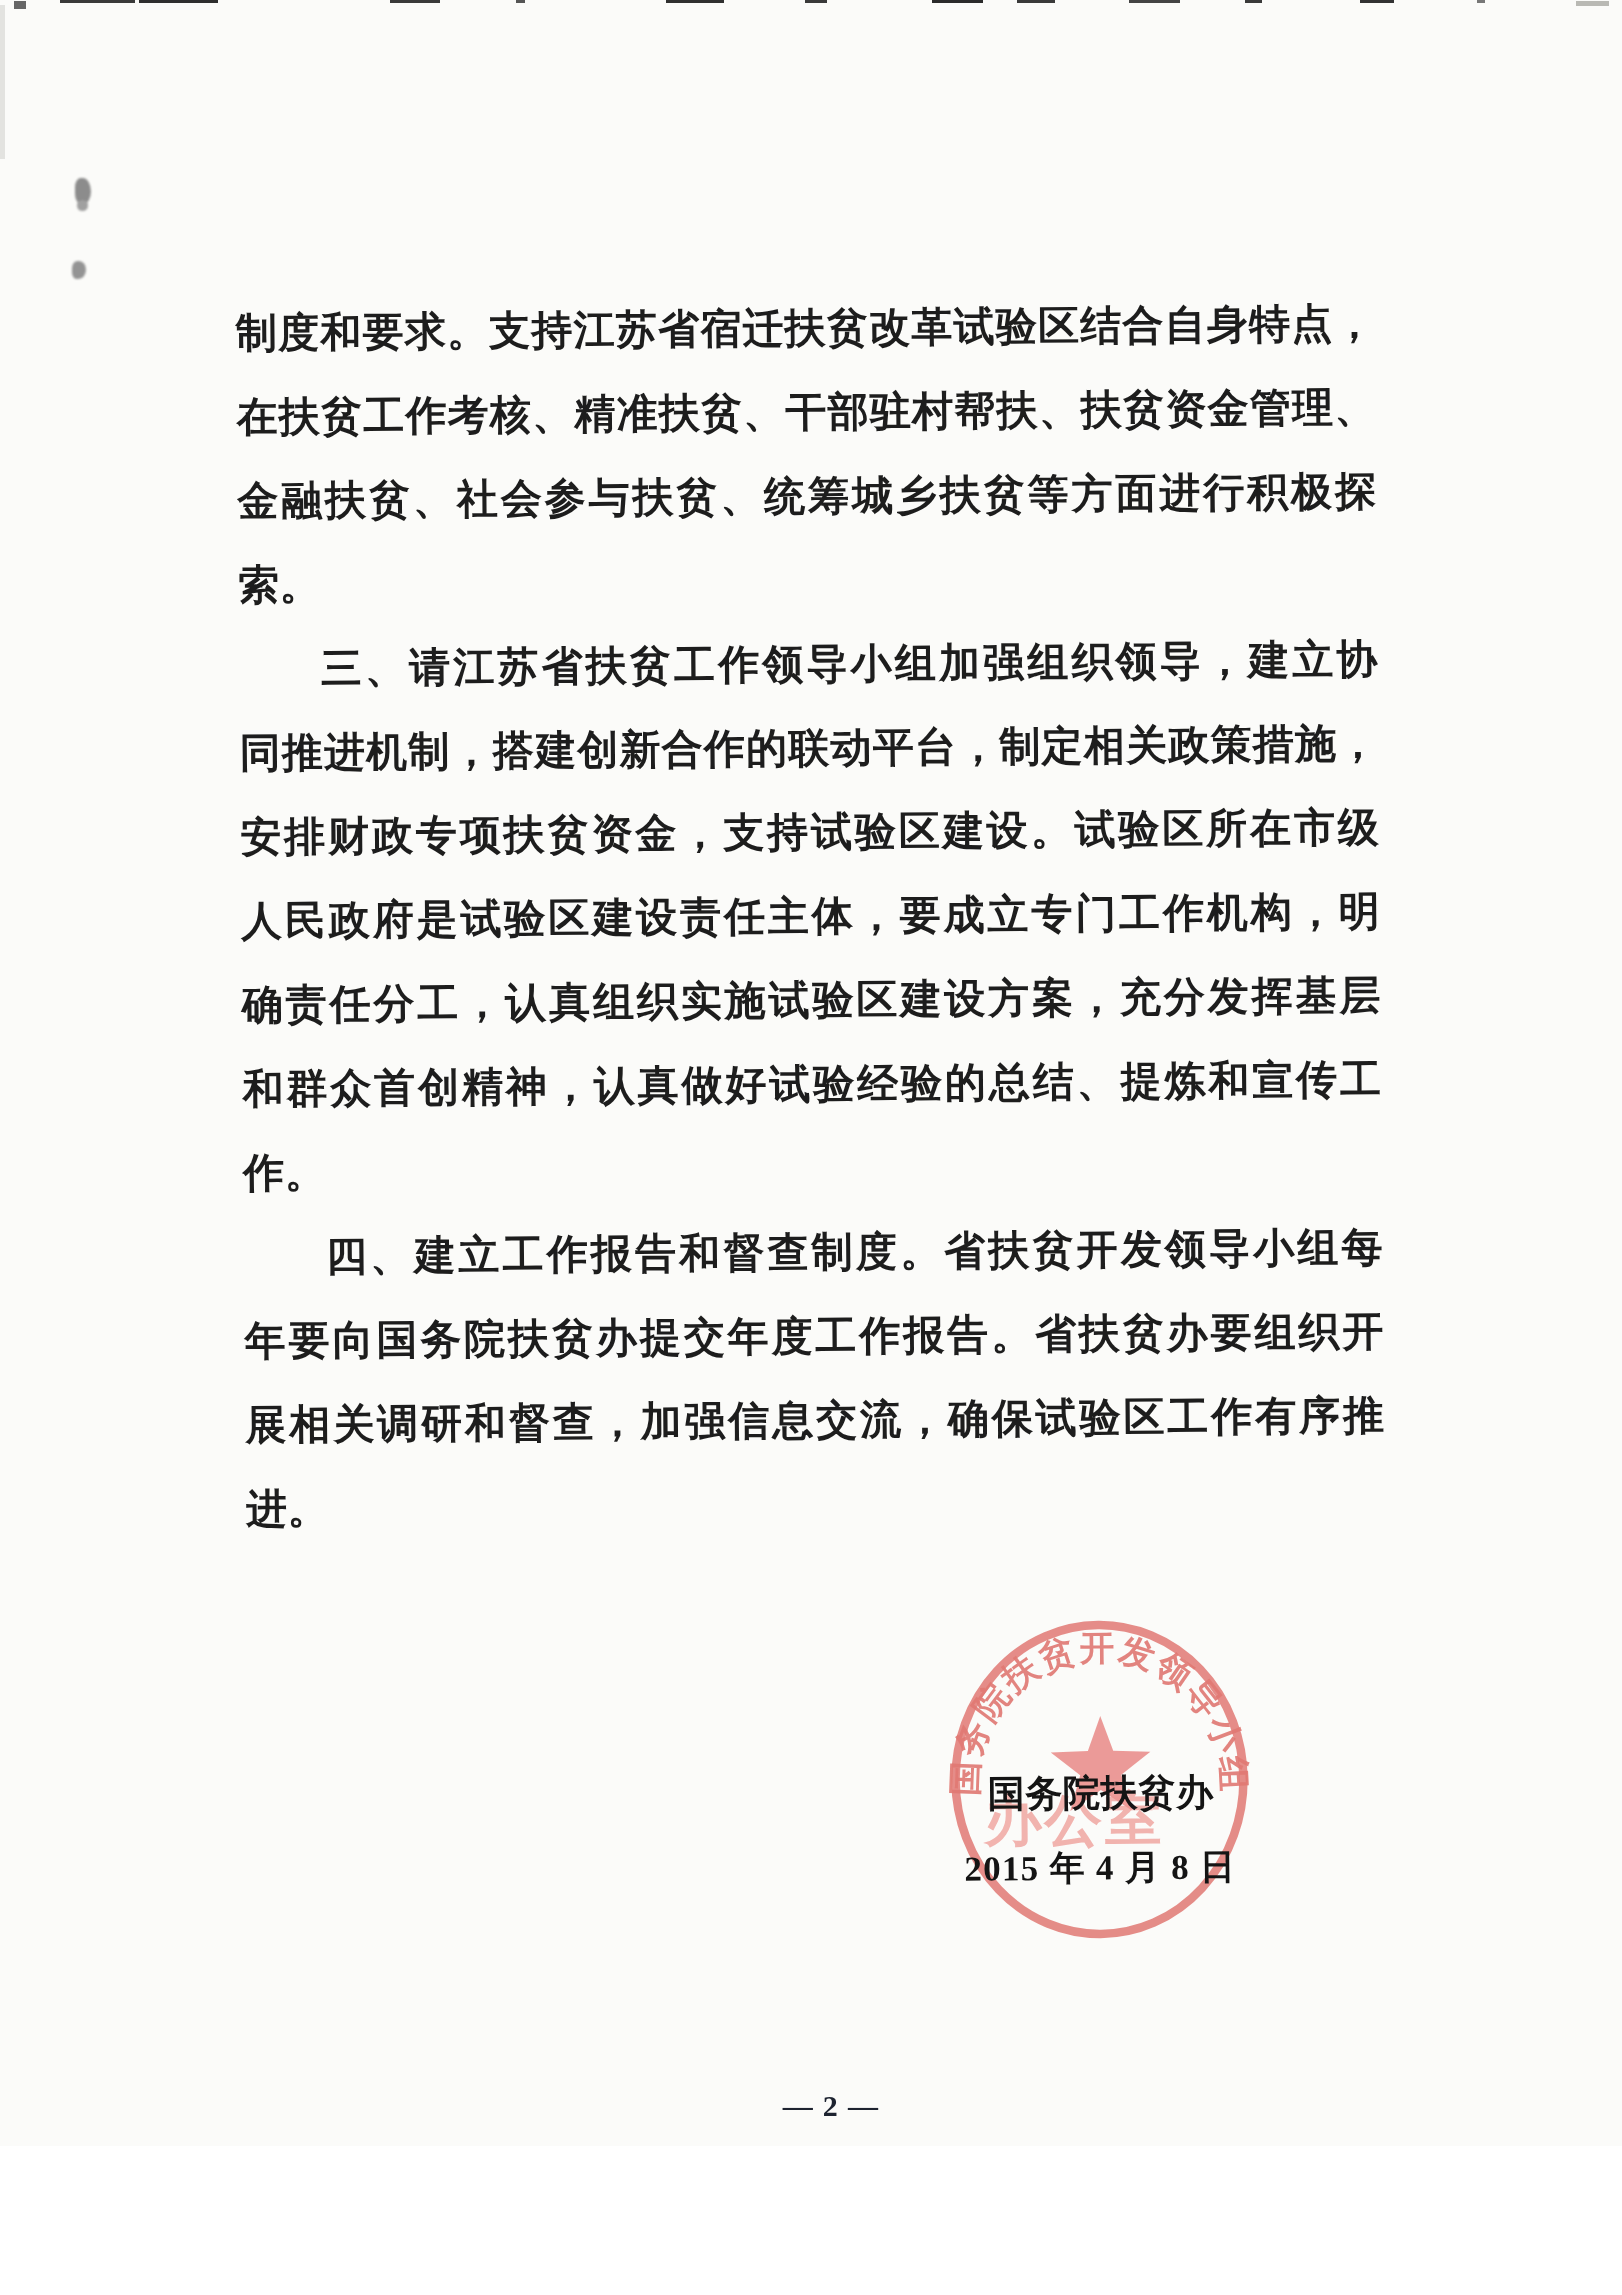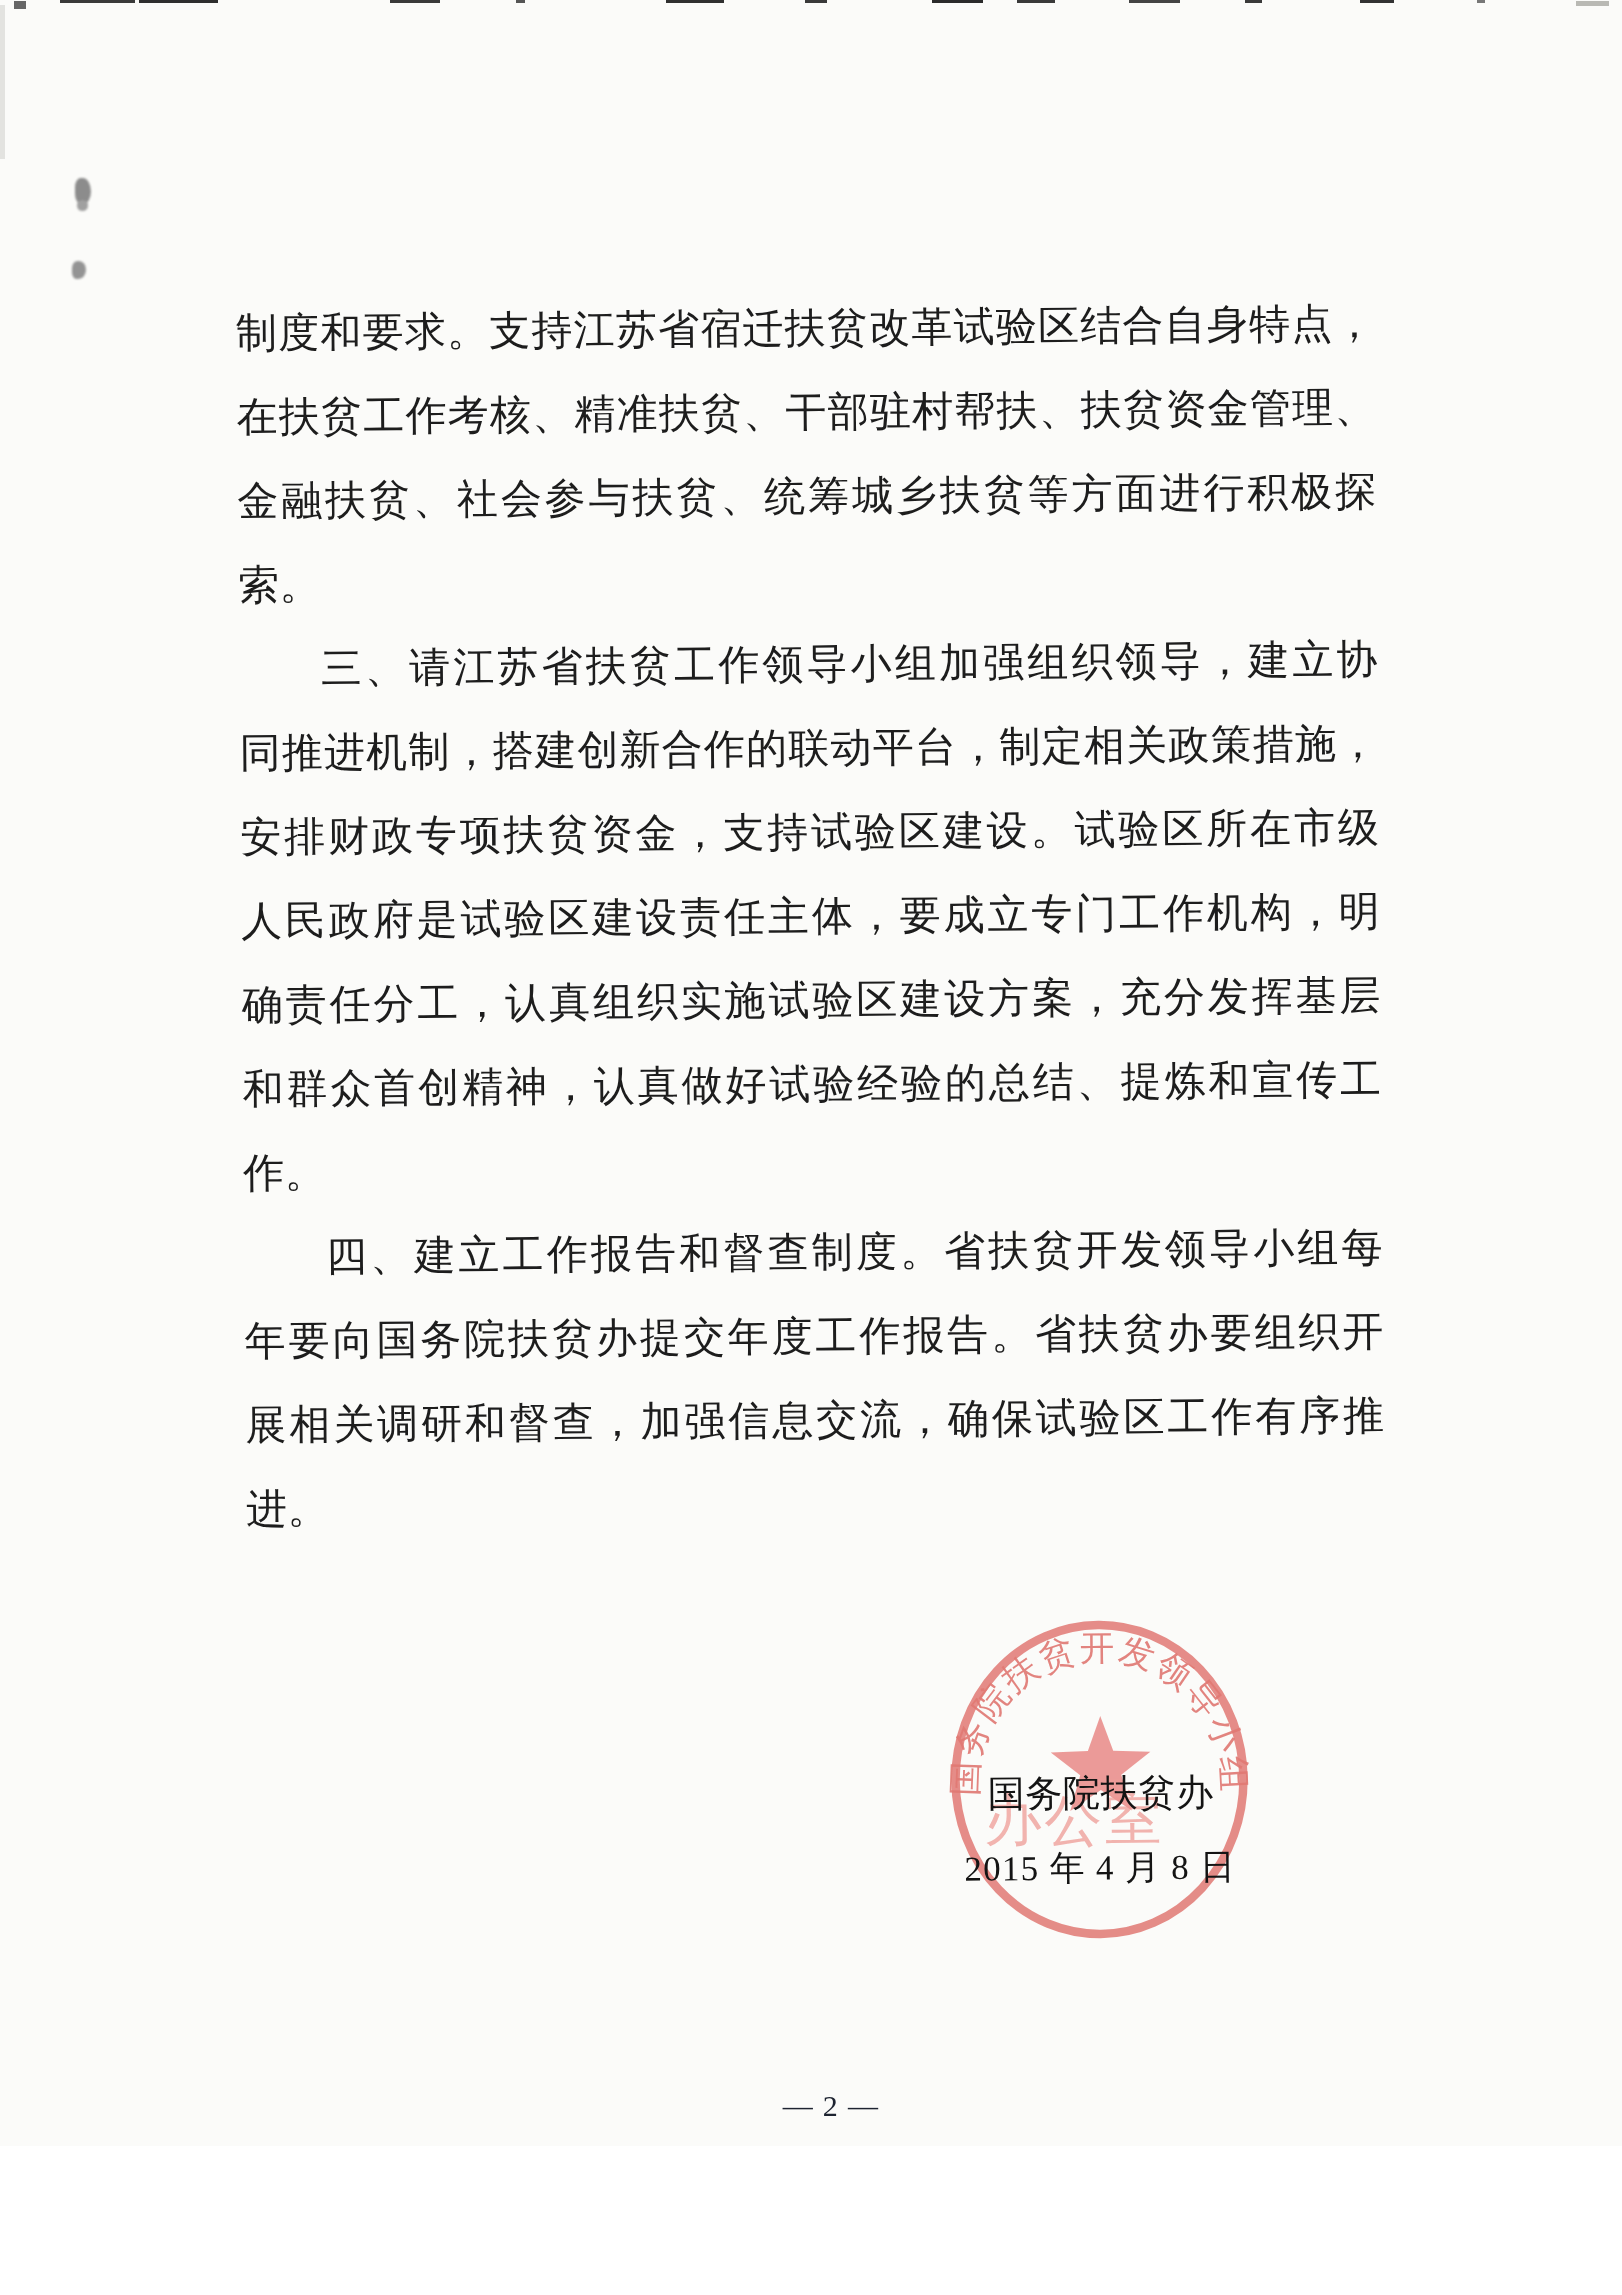--- a/index.html
+++ b/index.html
@@ -3,20 +3,21 @@
 <meta charset="utf-8">
 <style>
   html, body { margin: 0; padding: 0; }
   .page {
     position: relative;
     width: 1623px;
     height: 2146px;
     background: #fbfbf9;
     overflow: hidden;
     font-family: "Liberation Serif", "DejaVu Serif", serif;
+    font-weight: bold;
   }
   
   .edge-speck { position: absolute; background: #3a3a3a; }
   .left-strip { position: absolute; left: 0; top: 5.2px; width: 4.6px; height: 154px; background: #e3e3e0; }
   .smudge { position: absolute; background: #8c8c8c; filter: blur(1px); }
   .content { position: absolute; left: 0; top: 0; width: 100%; height: 100%;
              transform: rotate(-0.5deg); transform-origin: 242px 916px; }
   .text-block { position: absolute; left: 241px; top: 291px; width: 1139px; color: #1d1d1d; }
   .line {
     font-size: 41px;

